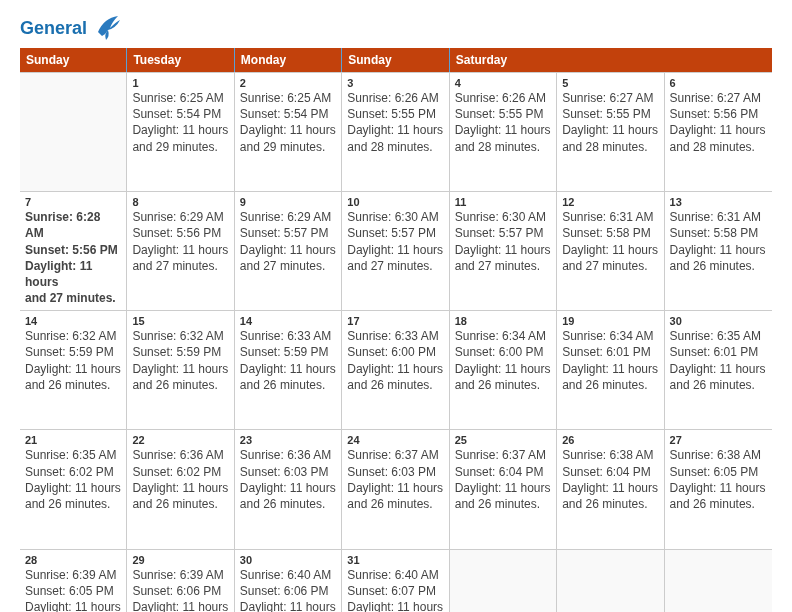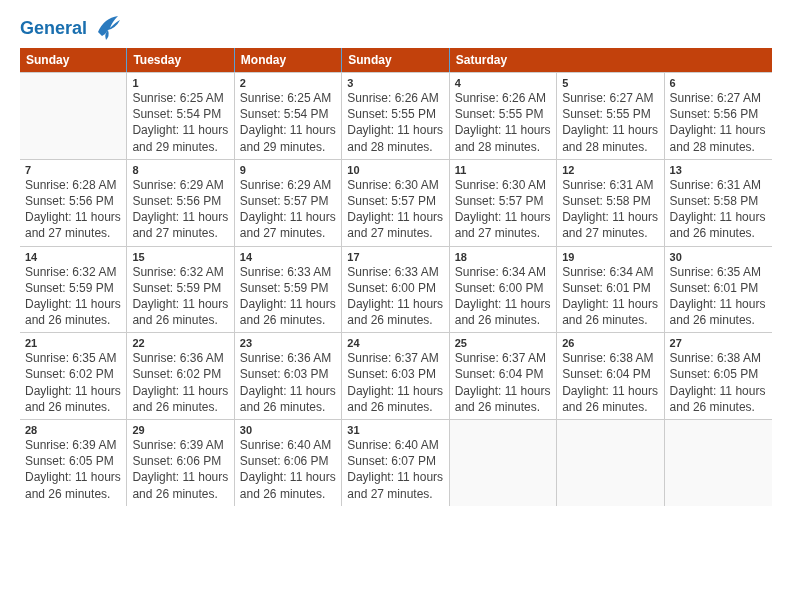--- a/index.html
+++ b/index.html
@@ -176,21 +176,21 @@
             <span class="day-num">6</span>
             <div class="day-info" style="white-space: pre-line;">Sunrise: 6:27 AM
 Sunset: 5:56 PM
 Daylight: 11 hours
 and 28 minutes.</div>
           </div>
         </div>
         <div class="cal-row">
           <div class="cal-cell">
             <span class="day-num">7</span>
-            <div class="day-info" style="white-space: pre-line;">Sunrise: 6:28 AM
+            <div class="day-info" style="white-space: pre-line; font-weight: bold;">Sunrise: 6:28 AM
 Sunset: 5:56 PM
 Daylight: 11 hours
 and 27 minutes.</div>
           </div>
           <div class="cal-cell">
             <span class="day-num">8</span>
             <div class="day-info" style="white-space: pre-line;">Sunrise: 6:29 AM
 Sunset: 5:56 PM
 Daylight: 11 hours
 and 27 minutes.</div>

